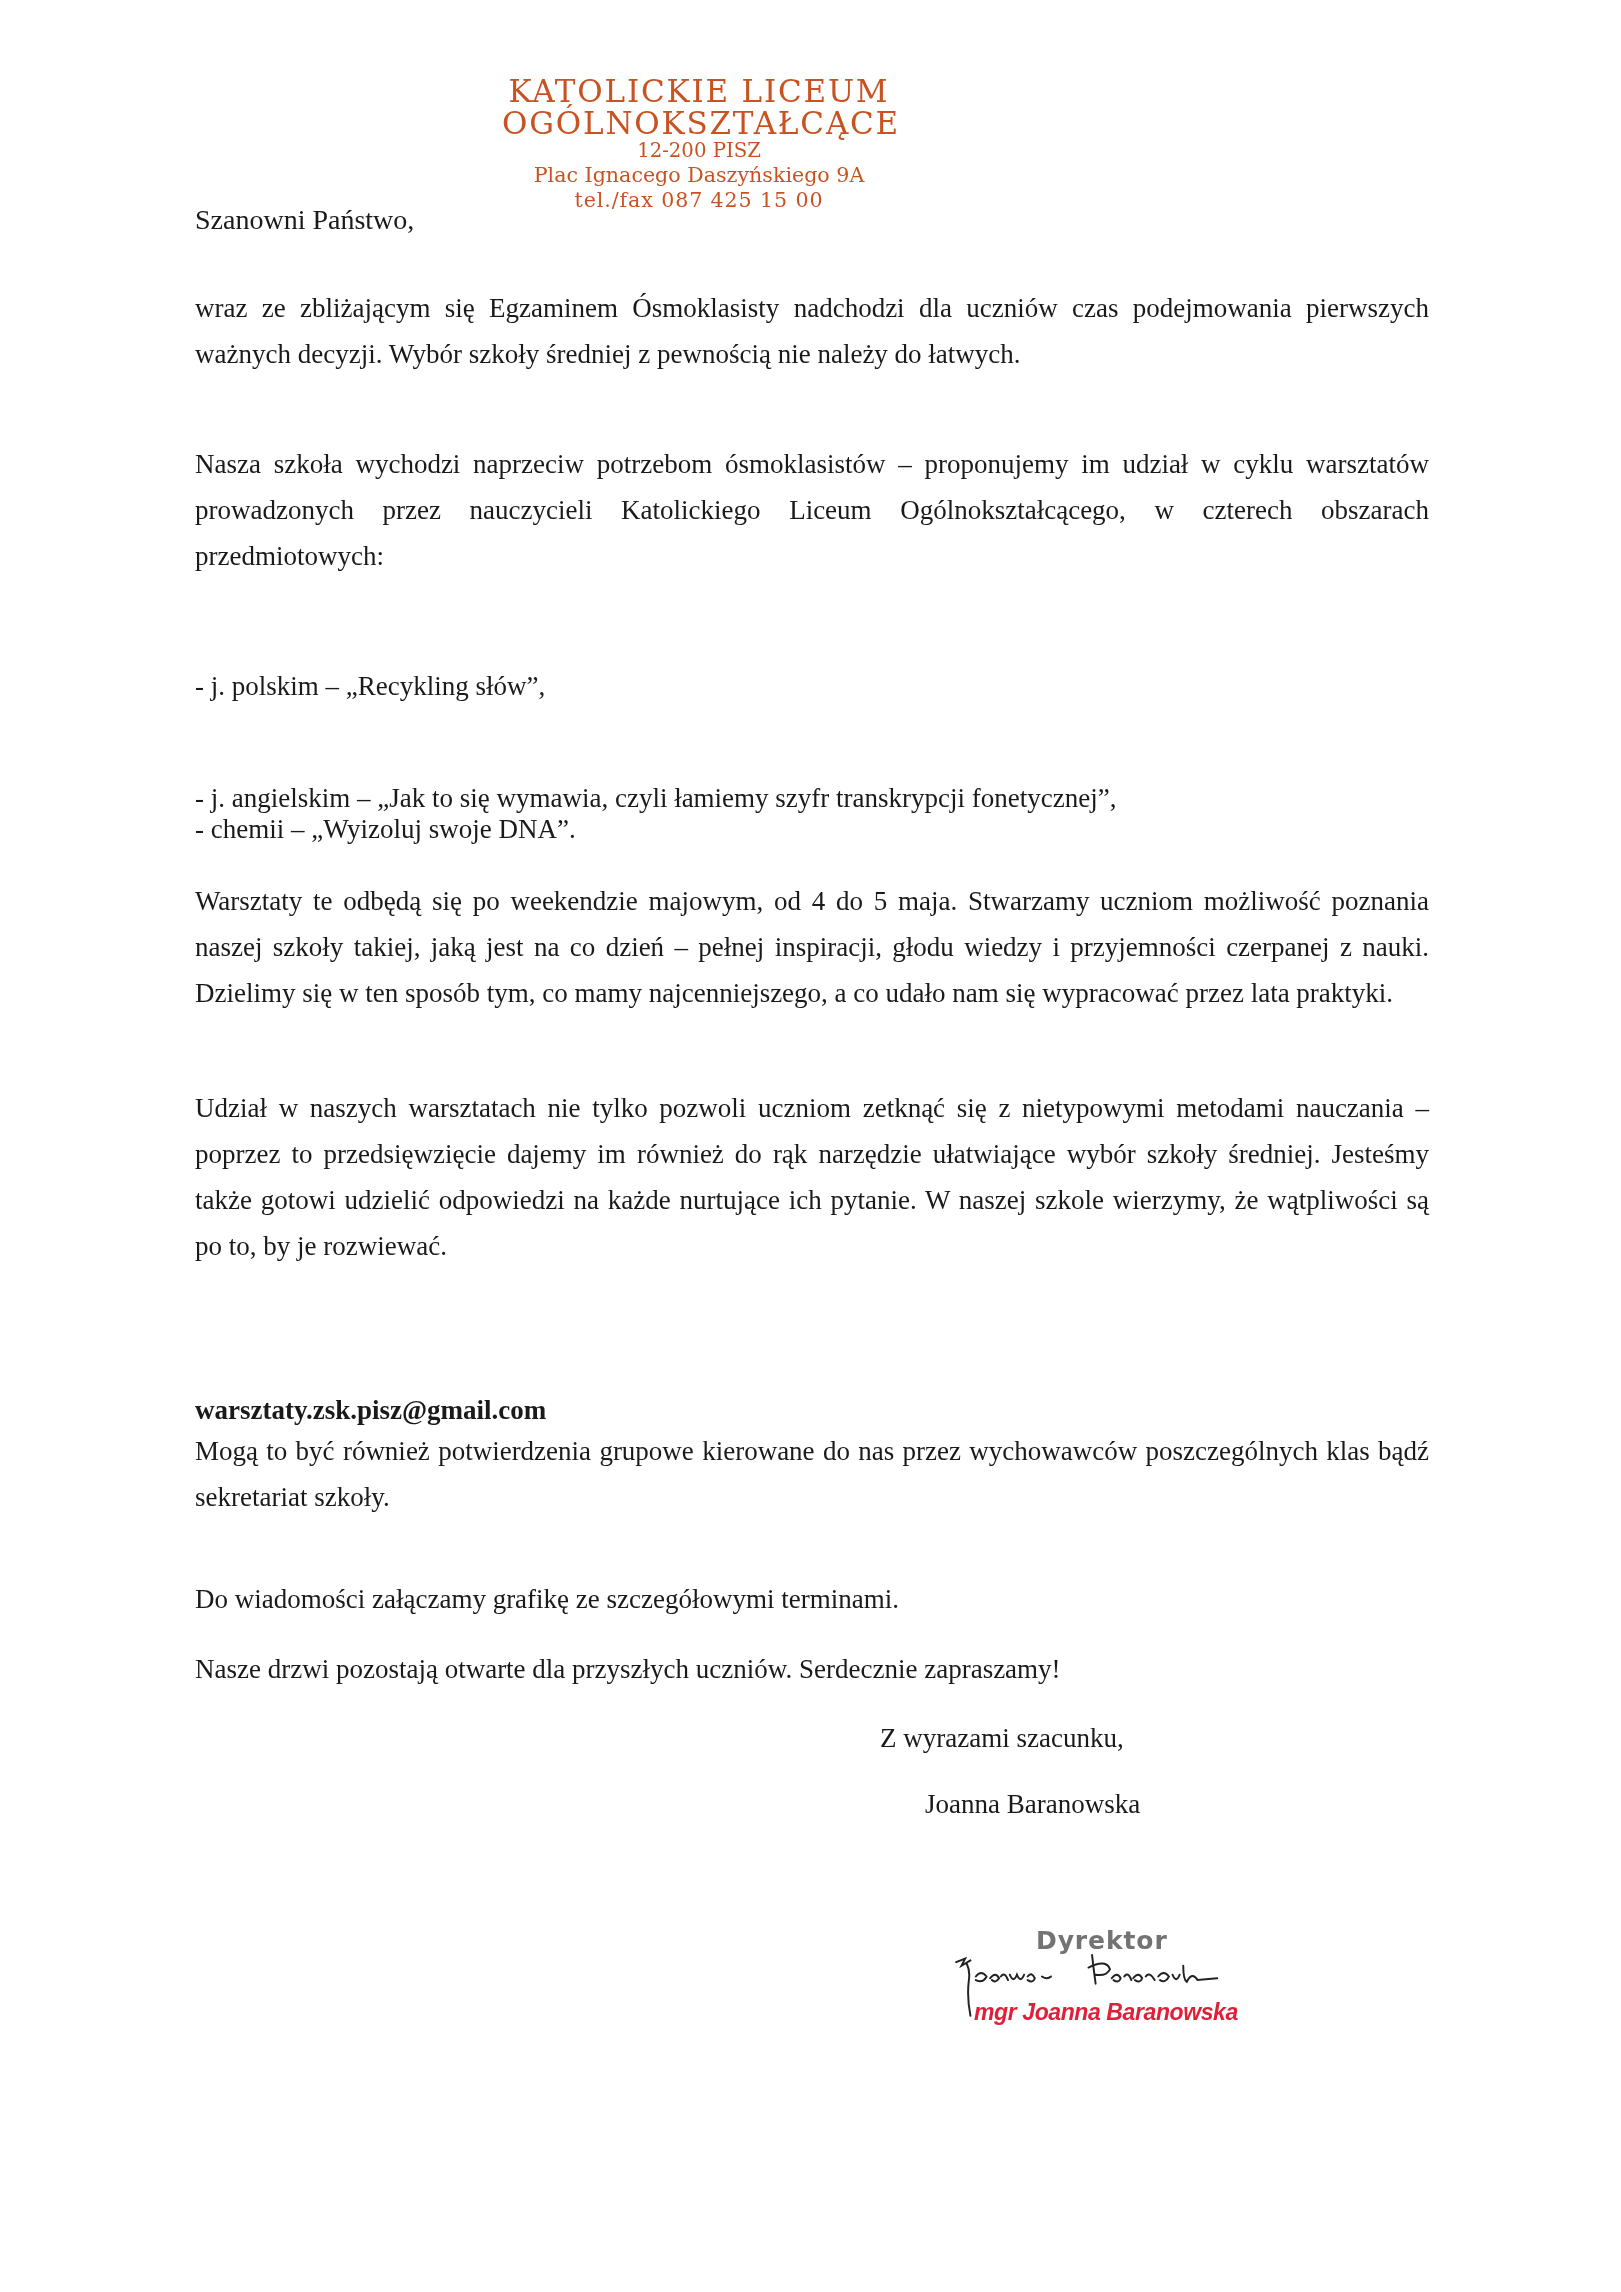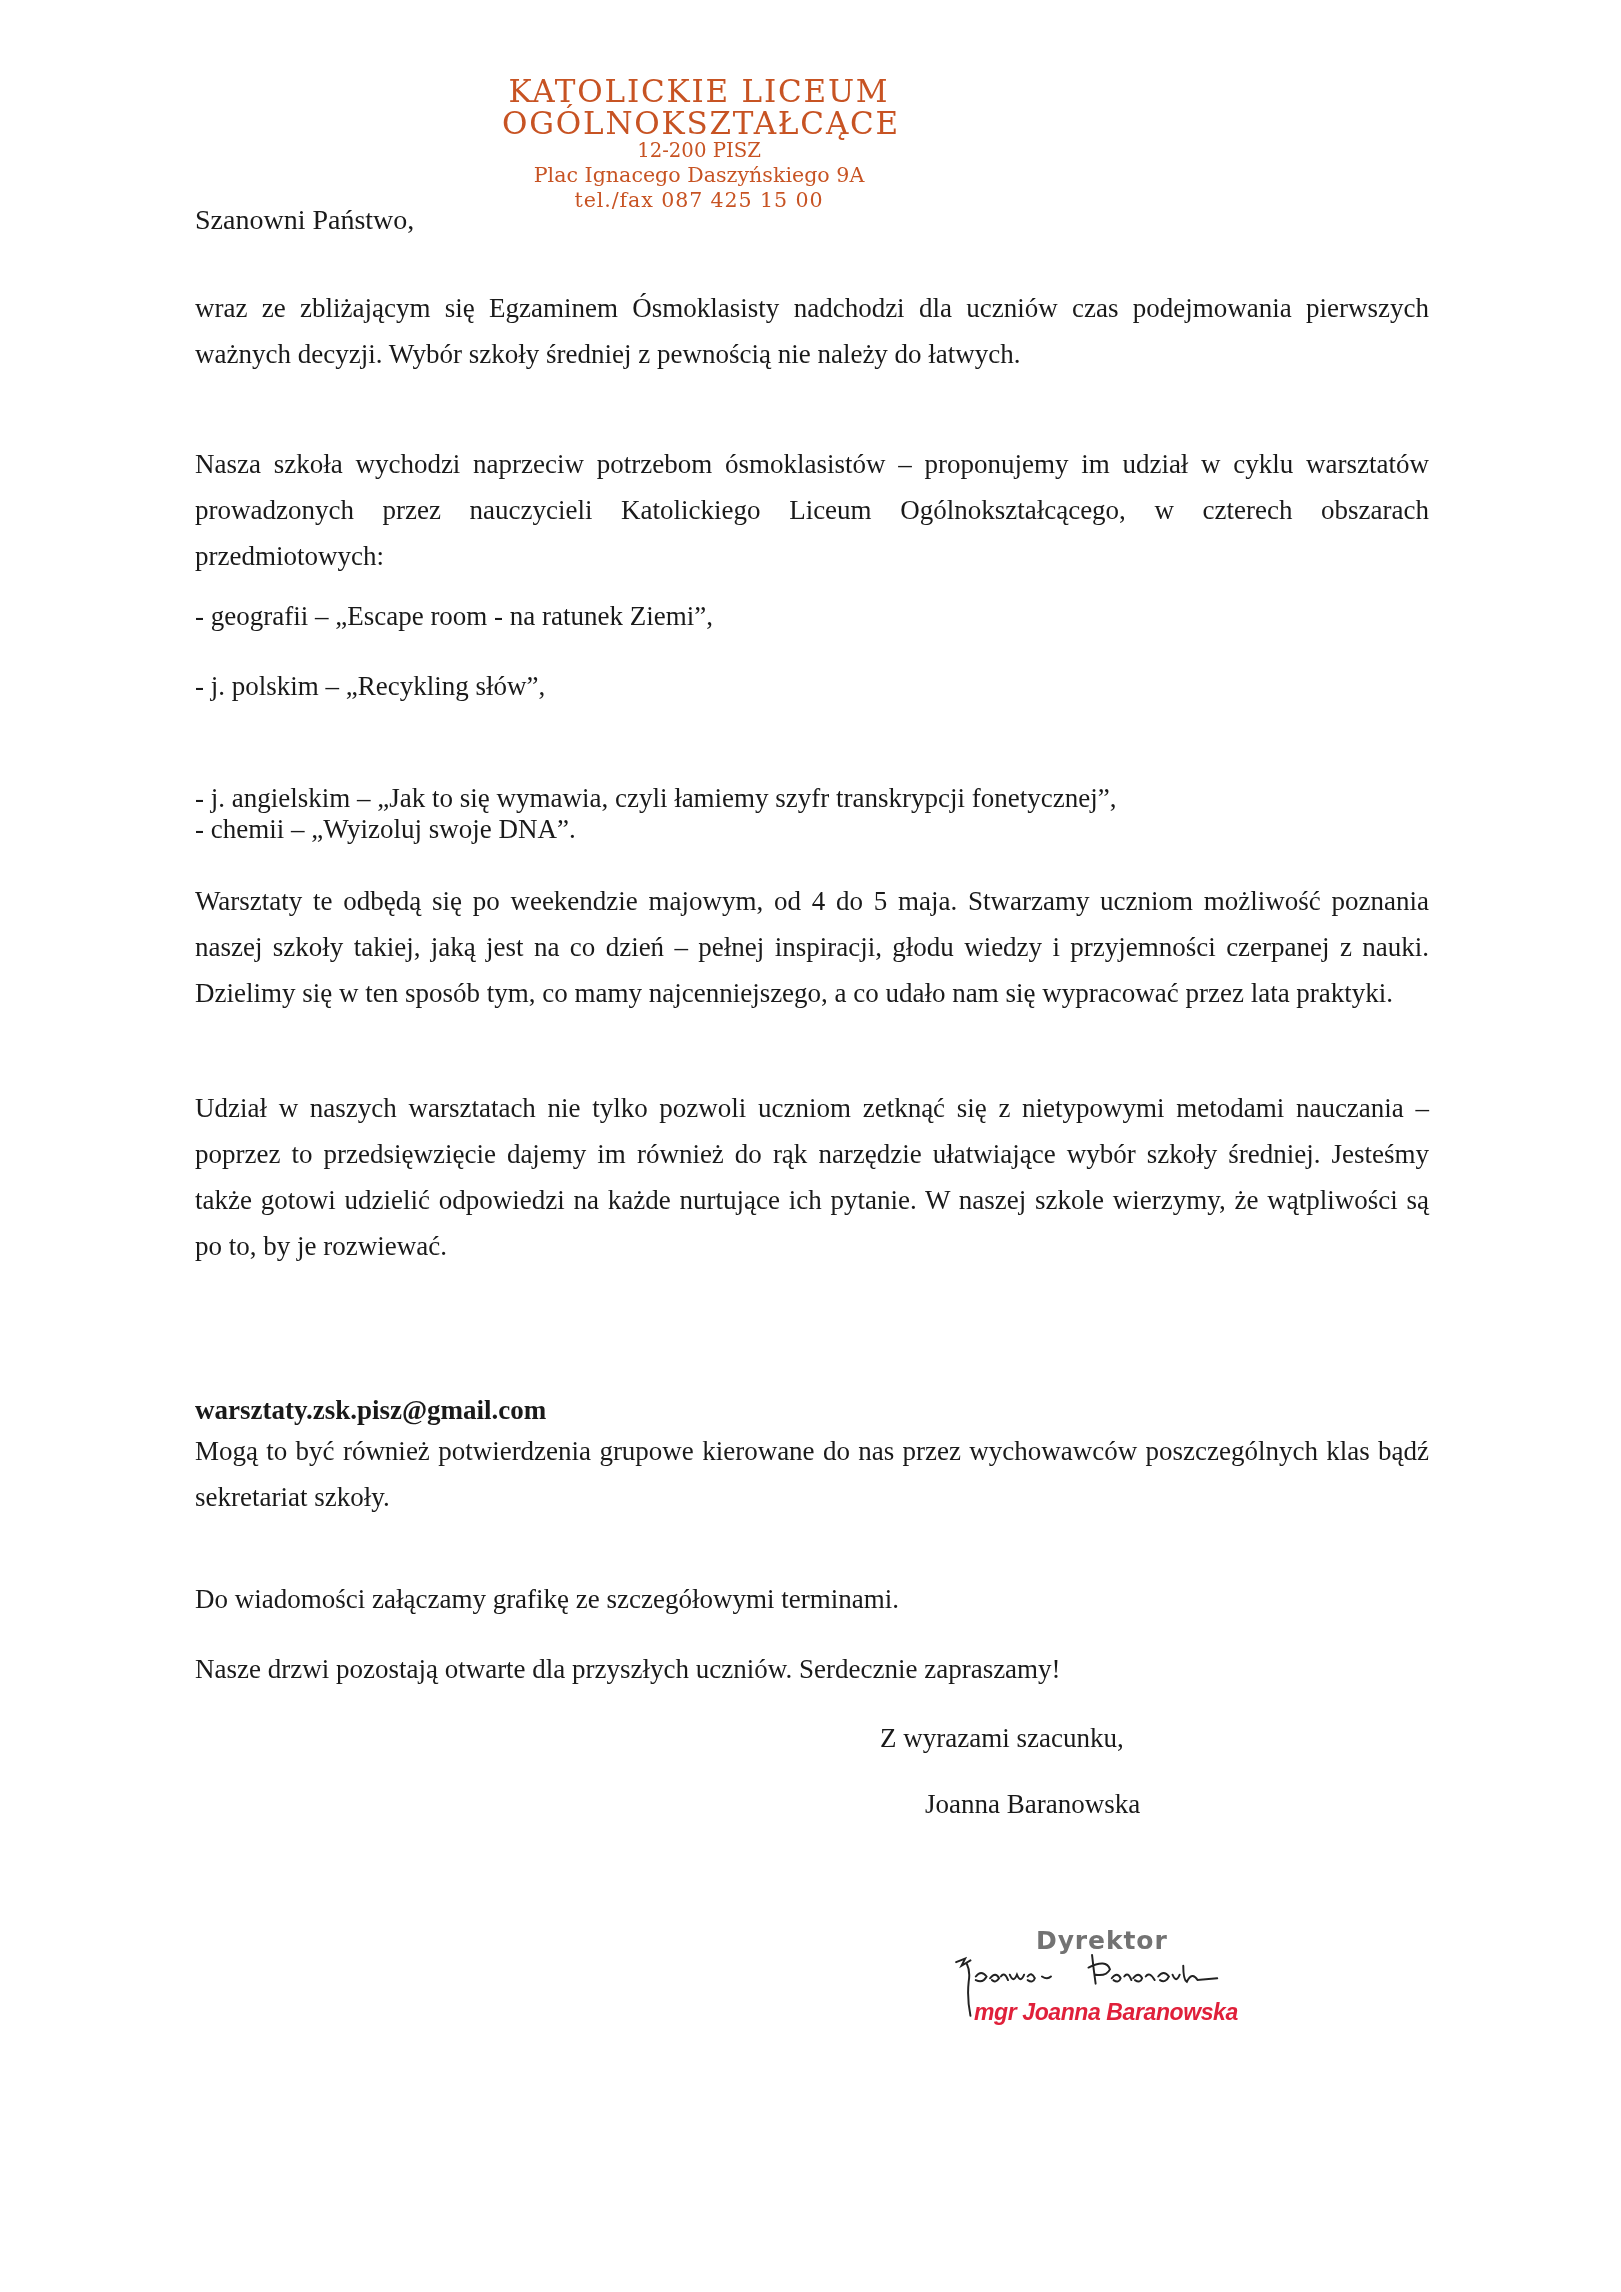--- a/index.html
+++ b/index.html
@@ -100,21 +100,20 @@
     <div class="l3">12-200 PISZ</div>
     <div class="l4">Plac Ignacego Daszyńskiego 9A</div>
     <div class="l5">tel./fax 087 425 15 00</div>
   </div>
 
   <div class="greeting">Szanowni Państwo,</div>
 
   <div class="body-text p2">Nasza szkoła wychodzi naprzeciw potrzebom ósmoklasistów – proponujemy im udział w cyklu warsztatów prowadzonych przez nauczycieli Katolickiego Liceum Ogólnokształcącego, w czterech obszarach przedmiotowych:</div>
   <div class="body-text p1">wraz ze zbliżającym się Egzaminem Ósmoklasisty nadchodzi dla uczniów czas podejmowania pierwszych ważnych decyzji. Wybór szkoły średniej z pewnością nie należy do łatwych.</div>
 
-  <div class="li li1">- geografii – „Escape room - na ratunek Ziemi”,</div>
   <div class="li li2">- j. polskim – „Recykling słów”,</div>
   <div class="li li3">- j. angielskim – „Jak to się wymawia, czyli łamiemy szyfr transkrypcji fonetycznej”,</div>
   <div class="li li4">- chemii – „Wyizoluj swoje DNA”.</div>
 
   <div class="body-text p3">Warsztaty te odbędą się po weekendzie majowym, od 4 do 5 maja. Stwarzamy uczniom możliwość poznania naszej szkoły takiej, jaką jest na co dzień – pełnej inspiracji, głodu wiedzy i przyjemności czerpanej z nauki. Dzielimy się w ten sposób tym, co mamy najcenniejszego, a co udało nam się wypracować przez lata praktyki.</div>
   <div class="body-text p4">Udział w naszych warsztatach nie tylko pozwoli uczniom zetknąć się z nietypowymi metodami nauczania – poprzez to przedsięwzięcie dajemy im również do rąk narzędzie ułatwiające wybór szkoły średniej. Jesteśmy także gotowi udzielić odpowiedzi na każde nurtujące ich pytanie. W naszej szkole wierzymy, że wątpliwości są po to, by je rozwiewać.</div>
 
   <div class="email">warsztaty.zsk.pisz@gmail.com</div>
 
   <div class="body-text p6">Mogą to być również potwierdzenia grupowe kierowane do nas przez wychowawców poszczególnych klas bądź sekretariat szkoły.</div>

